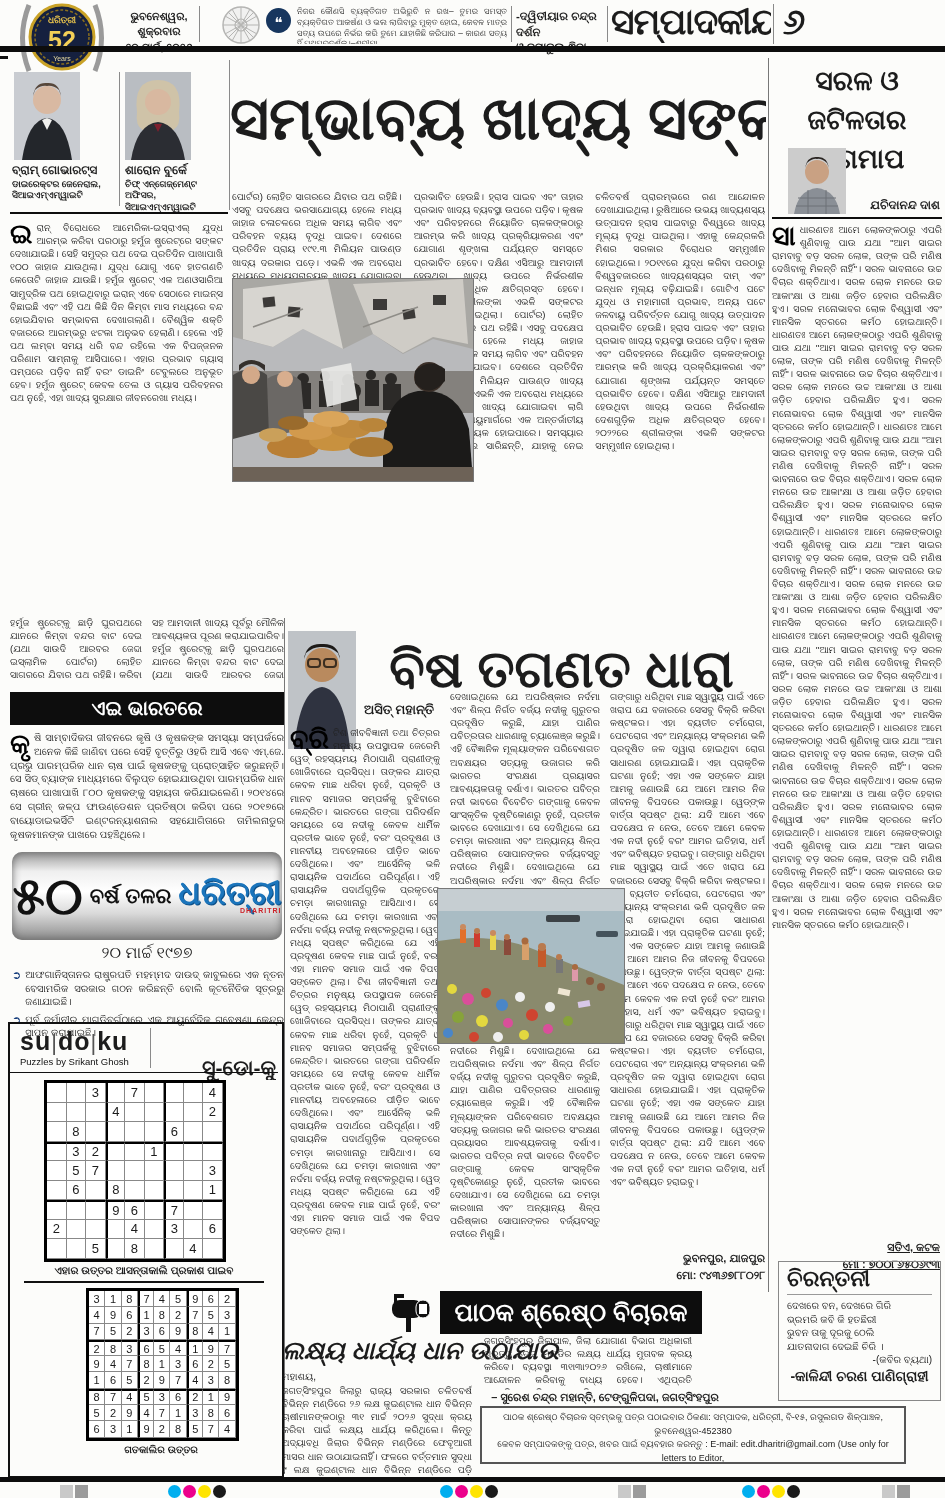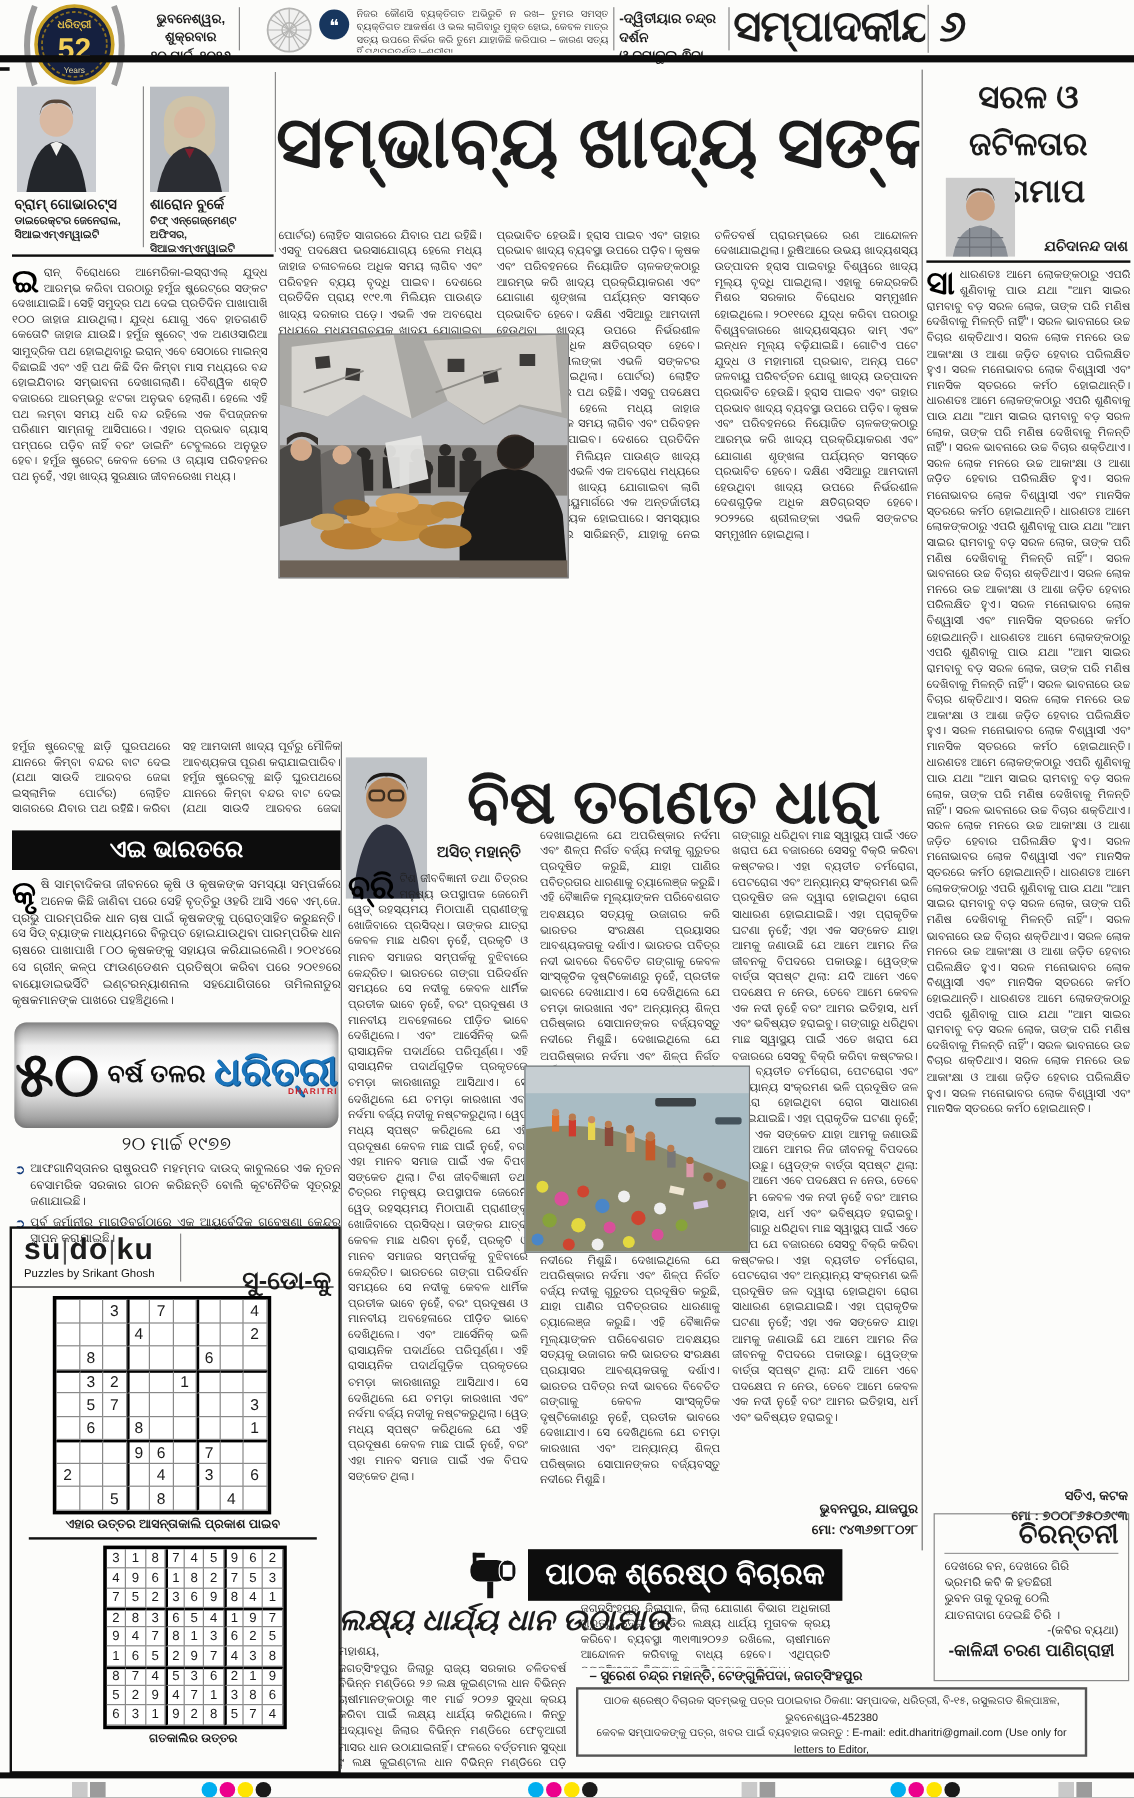--- a/index.html
+++ b/index.html
@@ -94,37 +94,37 @@
   #mid-col3{left:610px;top:690px;width:155px;height:556px;}
   #mid-photo-river{left:437px;top:888px;width:186px;height:154px;border:1px solid #777;background:#a9bcc4;}
   #mid-sign{left:600px;top:1250px;width:165px;font-size:11px;font-weight:bold;text-align:right;line-height:1.5;}
 
   
   #right-headline{left:772px;top:62px;width:170px;font-size:27px;font-weight:bold;text-align:center;line-height:1.45;}
   #right-photo{left:788px;top:148px;width:58px;height:66px;}
   #right-byline{left:848px;top:198px;width:92px;font-size:12px;font-weight:bold;text-align:right;white-space:nowrap;overflow:hidden;}
   #right-rule{left:772px;top:217px;width:170px;height:2px;}
   #right-body{left:772px;top:223px;width:170px;height:1012px;}
-  #right-sign{left:772px;top:1239px;width:168px;font-size:11px;font-weight:bold;text-align:right;line-height:1.5;}
+  #right-sign{left:772px;top:1239px;width:168px;font-size:11px;font-weight:bold;text-align:right;line-height:1.5;text-decoration:underline;}
 
   
   #mailbox{left:388px;top:1292px;}
   #letters-banner{left:440px;top:1291px;width:262px;height:43px;background:#0d0d0d;color:#fff;font-size:25px;
                   font-weight:bold;text-align:center;line-height:43px;white-space:nowrap;overflow:hidden;}
   #letter-title{left:282px;top:1336px;width:320px;font-size:25px;font-weight:bold;white-space:nowrap;overflow:hidden;font-style:italic;}
   #letter-salut{left:282px;top:1371px;font-size:10px;}
   #letter-col1{left:282px;top:1384px;width:190px;height:92px;}
   #letter-col2{left:484px;top:1334px;width:208px;height:56px;}
   #letter-sign{left:440px;top:1391px;width:330px;text-align:center;font-size:11px;font-weight:bold;}
   #contact-box{left:480px;top:1406px;width:426px;height:58px;border:2px solid #555;font-size:9px;line-height:1.5;
                text-align:center;padding:3px 6px;box-sizing:border-box;overflow:hidden;}
 
   
   #chir-box{left:778px;top:1261px;width:163px;height:140px;border:1px solid #888;box-sizing:border-box;padding:4px 8px;}
-  #chir-title{text-align:right;font-size:22px;font-weight:bold;border-bottom:1px solid #999;padding-bottom:2px;margin-bottom:4px;}
+  #chir-title{text-align:left;font-size:22px;font-weight:bold;border-bottom:1px solid #999;padding-bottom:2px;margin-bottom:4px;}
   .chir-line{font-size:10px;line-height:1.35;}
   #chir-note{text-align:right;font-size:10px;margin-top:1px;}
   #chir-auth{text-align:center;font-size:14px;font-weight:bold;margin-top:2px;white-space:nowrap;overflow:hidden;}
 
   
   #bottom-rule{left:0;top:1477px;width:945px;height:5px;}
   .marks{position:absolute;top:1485px;display:flex;gap:2px;}
   .dot{width:13px;height:13px;border-radius:50%;}
   .gsq{width:13px;height:13px;}
 </style>

